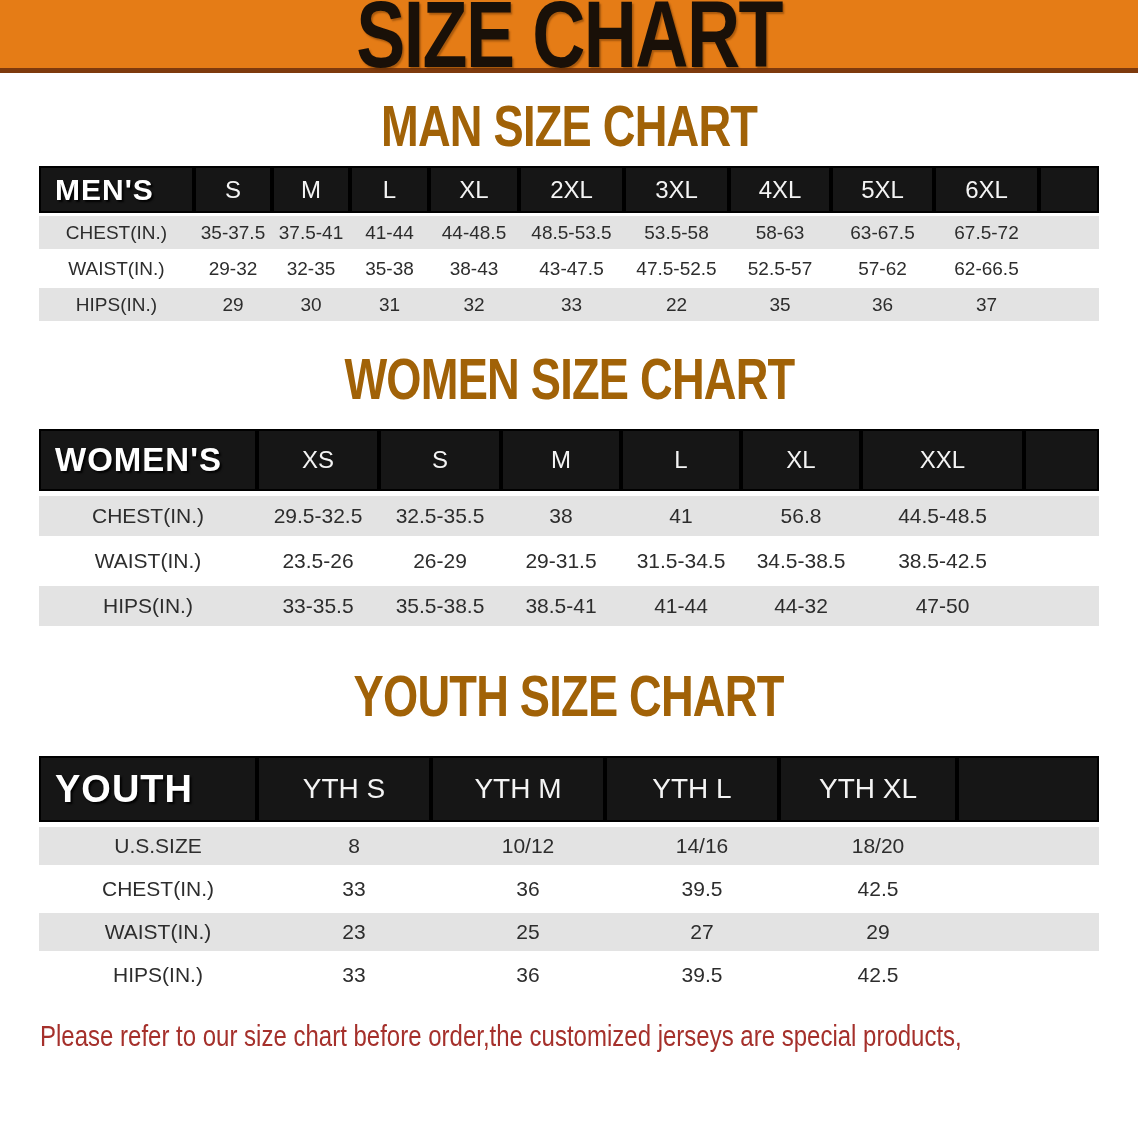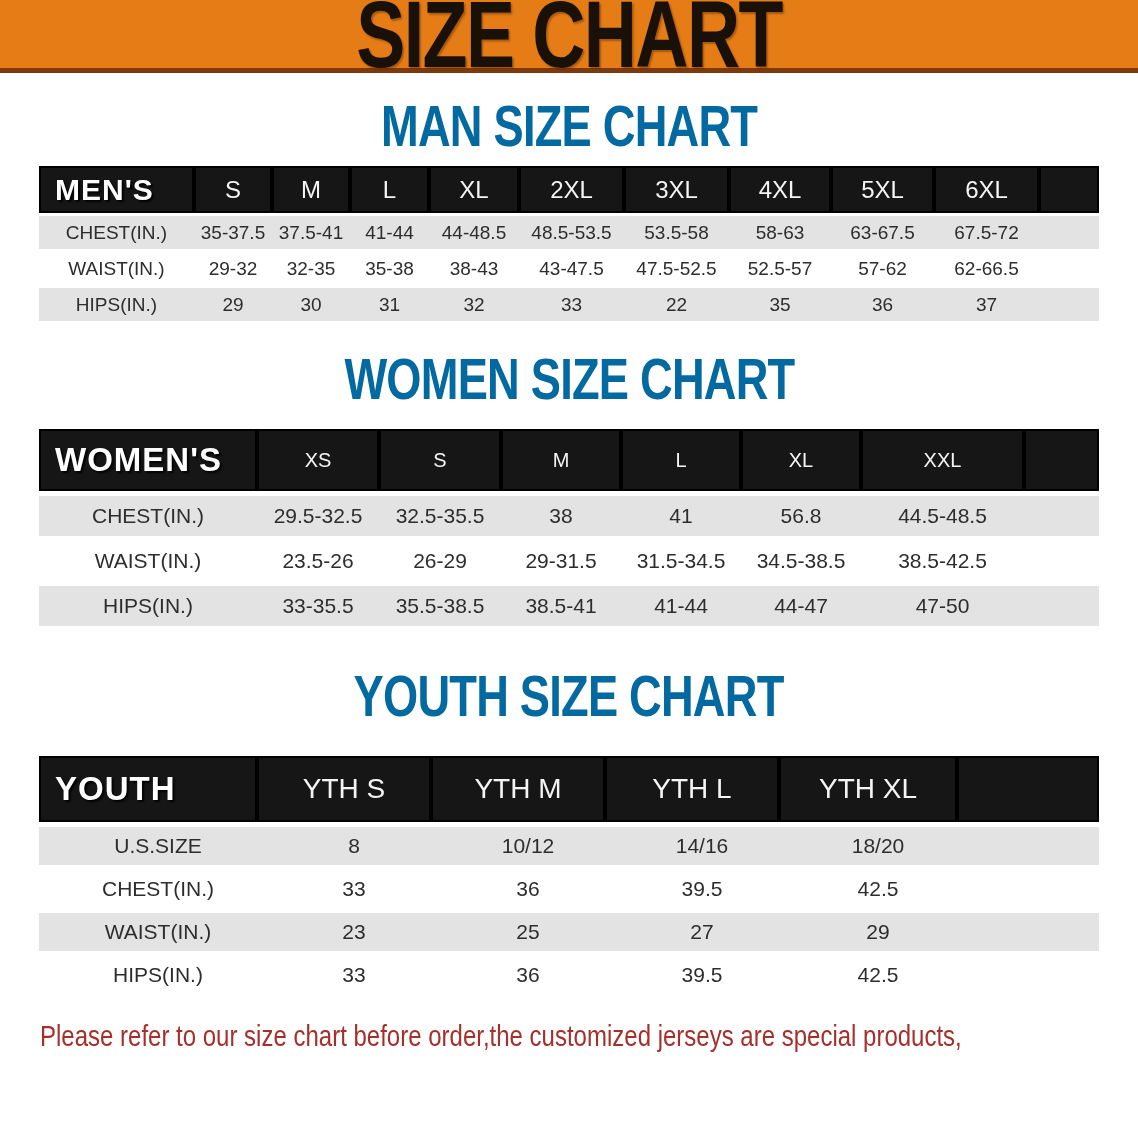--- a/index.html
+++ b/index.html
@@ -21,21 +21,21 @@
   .banner-title {
     font-size: 92px; font-weight: bold; letter-spacing: -2px;
     color: #191008;
     transform: scale(0.80, 1.02);
     white-space: nowrap;
     text-shadow: 2px 2px 2px rgba(90,45,0,0.45);
   }
 
   
   .section-heading {
-    text-align: center; font-weight: bold; color: #0369a1;
+    text-align: center; font-weight: bold; color: #a16207;
     font-size: 58px; line-height: 62px; margin: 0;
   }
   .section-heading > span {
     display: inline-block; transform: scaleX(0.78);
     letter-spacing: -1px; white-space: nowrap;
   }
   .mh-man   { margin-top: 22px; margin-bottom: 6px; }
   .mh-women { margin-top: 24px; margin-bottom: 14px; }
   .mh-youth { margin-top: 34px; margin-bottom: 24px; }
 
@@ -52,24 +52,24 @@
     color: #f4f4f4; font-weight: normal; text-align: center;
     box-shadow: inset 0 0 0 2px #000;
   }
   .size-table th.group {
     text-align: left; padding-left: 16px; font-weight: bold; color: #ffffff;
     text-shadow: 2px 2px 2px rgba(0,0,0,0.9);
     letter-spacing: 1px;
   }
   .t-men  th { height: 47px; font-size: 24px; }
   .t-men  th.group { font-size: 30px; }
-  .t-women th { height: 62px; font-size: 20px; }
+  .t-women th { height: 62px; font-size: 24px; }
   .t-women th.group { font-size: 33px; }
   .t-youth th { height: 66px; font-size: 28px; }
-  .t-youth th.group { font-size: 33px; }
+  .t-youth th.group { font-size: 38px; }
 
   .size-table td { text-align: center; color: #2d2d2d; }
   .t-men   td { height: 33px; font-size: 19px; }
   .t-women td { height: 40px; font-size: 21px; }
   .t-youth td { height: 38px; font-size: 21px; padding-left: 21px; }
   .size-table tbody tr:nth-child(odd)  td { background: var(--stripe, #E3E3E3); }
   .size-table tbody tr:nth-child(even) td { background: #ffffff; }
 
   
   .disclaimer { margin: 12px 0 0 40px; }
@@ -213,21 +213,21 @@
       <td>34.5-38.5</td>
       <td>38.5-42.5</td>
       <td></td>
     </tr>
     <tr>
       <td>HIPS(IN.)</td>
       <td>33-35.5</td>
       <td>35.5-38.5</td>
       <td>38.5-41</td>
       <td>41-44</td>
-      <td>44-47</td>
+      <td>44-32</td>
       <td>47-50</td>
       <td></td>
     </tr>
   </tbody>
 </table>
 
 <h2 class="section-heading mh-youth">
   <span>YOUTH SIZE CHART</span>
 </h2>
 

